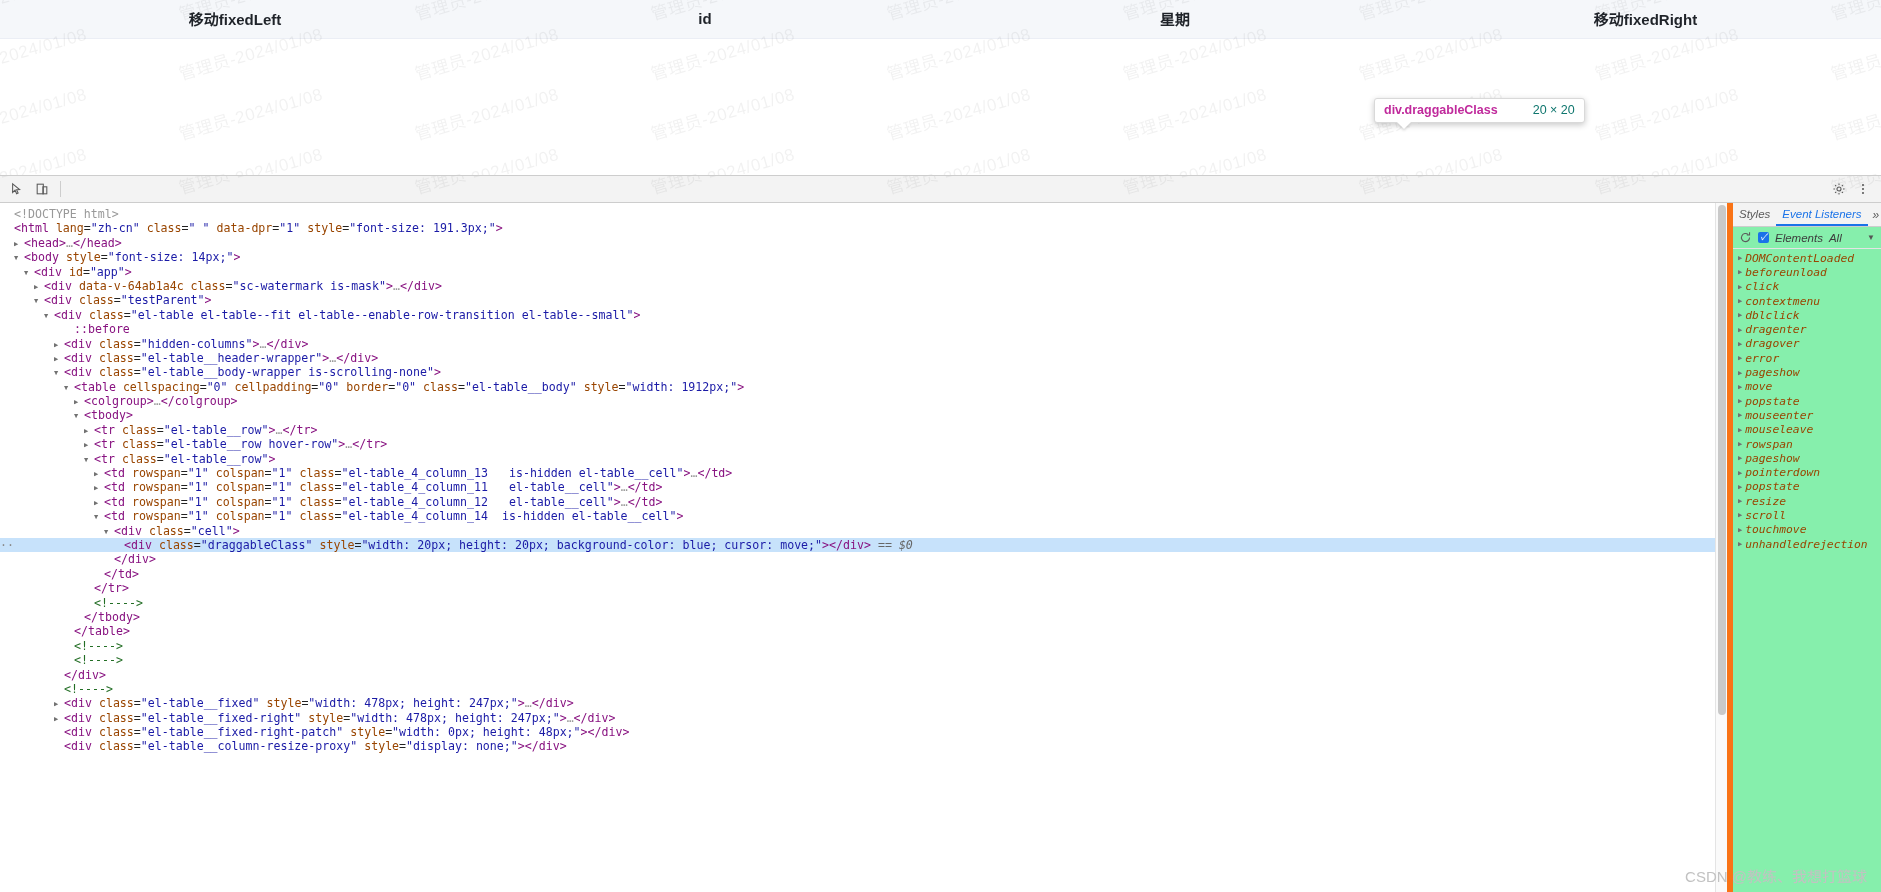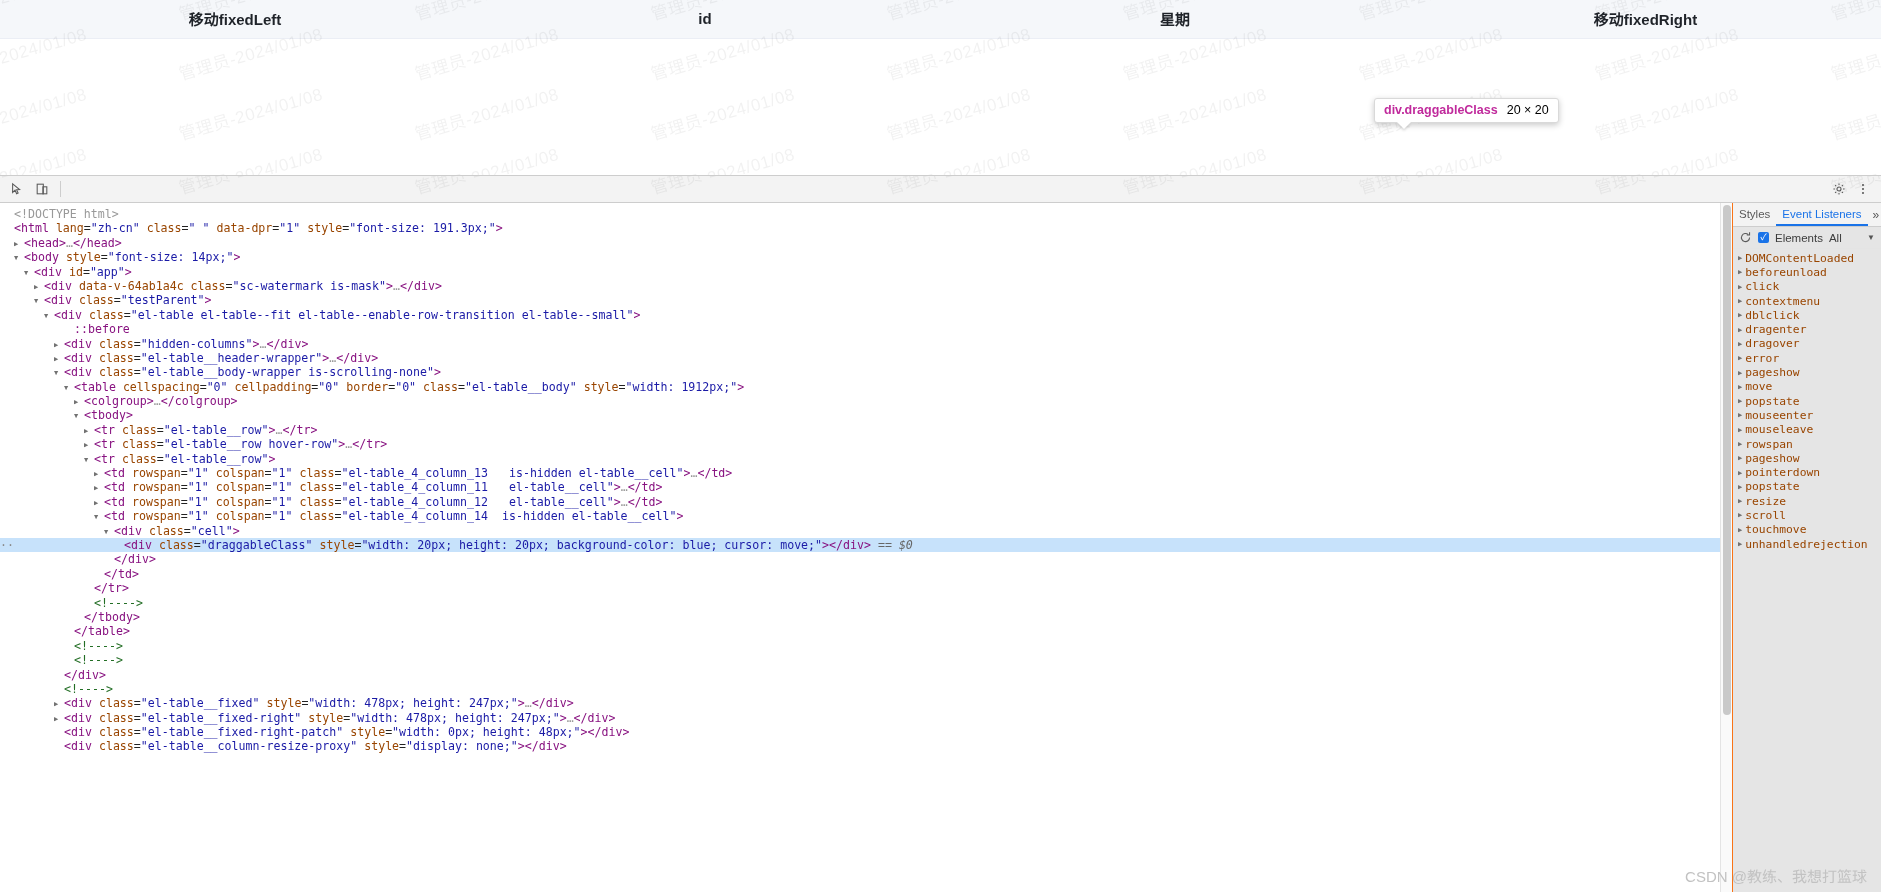--- a/index.html
+++ b/index.html
@@ -46,21 +46,21 @@
   
   .inspect-tooltip{
     position:absolute; z-index:40;
     background:#fff; border:1px solid #d9d9d9;
     border-radius:3px; box-shadow:0 2px 6px rgba(0,0,0,.22);
     padding:4px 9px 5px 9px; white-space:nowrap;
     font-family:"Liberation Sans", sans-serif; font-size:12.5px;
     display:flex; align-items:baseline; gap:9px;
   }
   .inspect-tooltip .tip-sel{ color:#c02a9c; font-weight:bold; }
-  .inspect-tooltip .tip-dim{ color:#000000; }
+  .inspect-tooltip .tip-dim{ color:#0f766e;margin-left:26px; }
   .inspect-tooltip::after{
     content:""; position:absolute; bottom:-7px; left:22px;
     border-left:7px solid transparent; border-right:7px solid transparent;
     border-top:7px solid #fff;
     filter:drop-shadow(0 2px 1px rgba(0,0,0,.12));
   }
 
   
   #devtools {
     position:absolute; left:0; top:175px; width:1881px; height:717px;
@@ -86,21 +86,21 @@
     border-bottom:2px solid transparent;
   }
   .dt-tab.active{ color:#1a73e8; border-bottom:2px solid #1a73e8; }
   .dt-toolbar-right{ margin-left:auto; display:flex; align-items:center; padding-right:7px; gap:2px; }
 
   .dt-body{ flex:1; display:flex; min-height:0; }
 
   
   .dom-pane{
     flex:1; position:relative; overflow:hidden; background:#fff;
-    border-right:1px solid #f97316;
+    border-right:6px solid #f97316;
   }
   .dom-scroll{ position:absolute; inset:0; right:12px; overflow:hidden; padding:4px 0 0 0; }
   .code{
     font-family:"DejaVu Sans Mono","Liberation Mono",monospace;
     font-size:11.6px; line-height:14.4px; color:#222;
     white-space:pre;
   }
   .code .ln{ padding:0 6px 0 4px; height:14.4px; }
   .code .ln.sel{ background:#c7e2fb; }
   .tag{ color:#881280; }
@@ -120,22 +120,23 @@
     position:absolute; right:0; top:0; width:12px; bottom:0; background:#fafafa;
     border-left:1px solid #e4e4e4;
   }
   .dom-vscroll .thumb{
     position:absolute; left:2px; width:8px; top:2px; height:510px;
     background:#c9c9c9; border-radius:4px;
   }
 
   
   .side-pane{
-    width:148px; min-width:148px; display:flex; flex-direction:column; background:#e5e5e5;
+    width:148px; min-width:148px; display:flex; flex-direction:column; background:#86efac;
     position:relative;
+    font-style:italic;
   }
   .side-tabs{
     height:24px; display:flex; align-items:stretch; border-bottom:1px solid #cdcdcd;
     background:#f3f3f3;
   }
   .side-tab{
     padding:0 6px; display:flex; align-items:center; font-size:11.5px; color:#5a5a5a;
     cursor:pointer; border-bottom:2px solid transparent; white-space:nowrap;
   }
   .side-tab.active{ color:#1a73e8; border-bottom:2px solid #1a73e8; }

